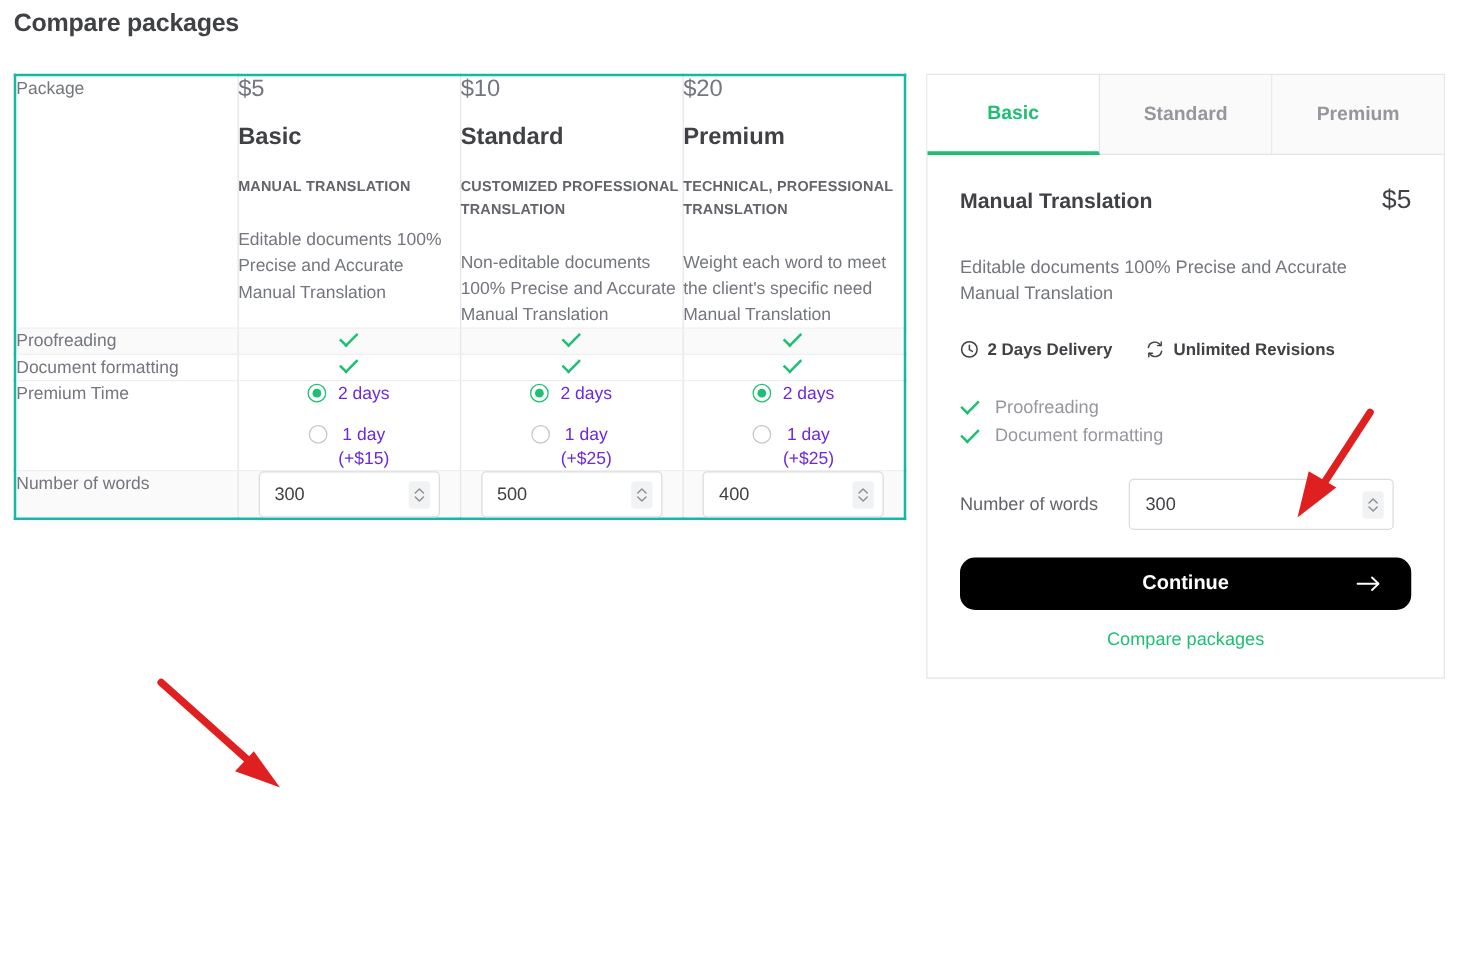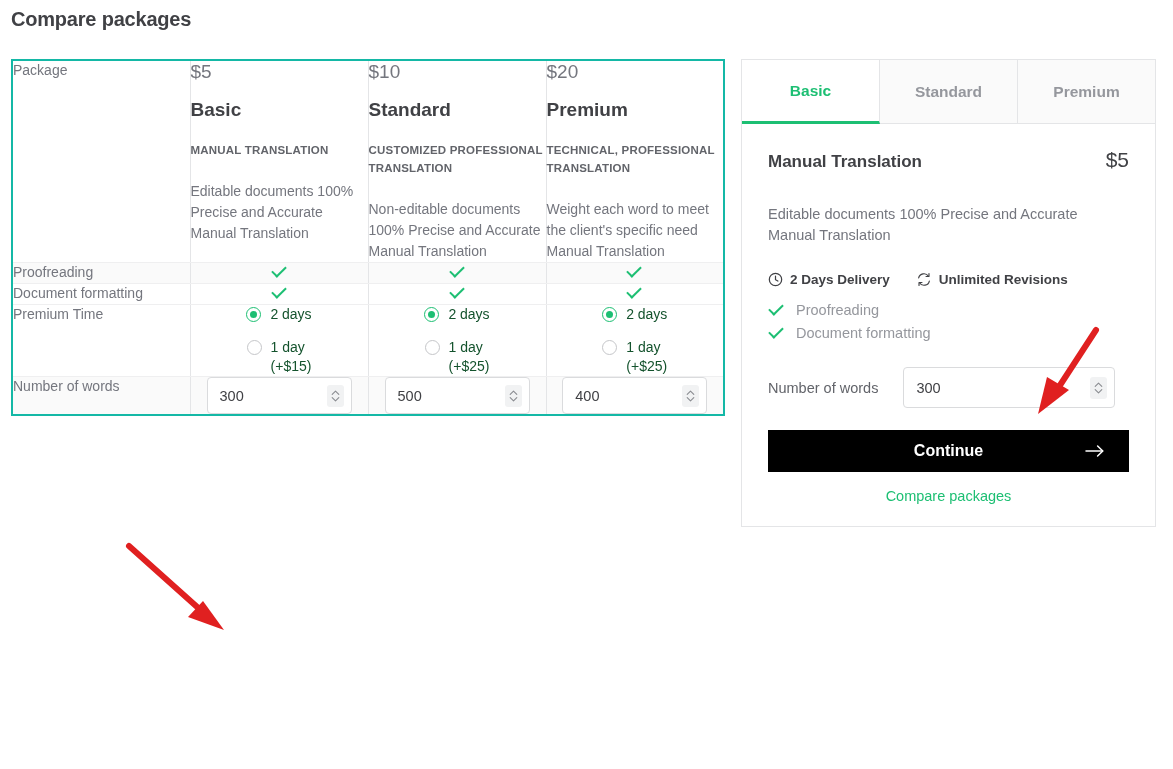--- a/index.html
+++ b/index.html
@@ -131,23 +131,23 @@
   .radio.on::after {
     content: "";
     position: absolute;
     left: 3px; top: 3px;
     width: 7px; height: 7px;
     border-radius: 50%;
     background: #1dbf73;
   }
   .radio-lbl {
     font-size: 14px;
-    color: #14532d;
+    color: #6d28d9;
     line-height: 19px;
-    text-align: left;
+    text-align: center;
   }
 
   
   .numcell { padding: 14px 0 16px 0; text-align: center; }
   .numbox {
     display: inline-flex;
     align-items: center;
     width: 145px; height: 37px;
     border: 1px solid #dadbdd;
     border-radius: 4px;
@@ -242,21 +242,21 @@
   }
   .side-desc {
     font-size: 14.5px;
     color: #74767e;
     line-height: 21px;
     margin-bottom: 26px;
   }
   .meta-row {
     display: flex;
     align-items: center;
-    margin-bottom: 14px;
+    margin-bottom: 30px;
   }
   .meta-item {
     display: flex;
     align-items: center;
     font-size: 13.5px;
     font-weight: bold;
     color: #404145;
     margin-right: 26px;
   }
   .meta-item svg { margin-right: 7px; flex: 0 0 auto; }
@@ -286,21 +286,21 @@
     align-items: center;
     justify-content: center;
     position: relative;
     width: 100%;
     height: 42px;
     background: #000;
     color: #fff;
     font-size: 16px;
     font-weight: bold;
     border: none;
-    border-radius: 0;
+    border-radius: 12px;
     cursor: pointer;
     font-family: "Liberation Sans", sans-serif;
   }
   .btn-continue .arr {
     position: absolute;
     right: 24px;
     display: flex;
     align-items: center;
   }
   .compare-link {

